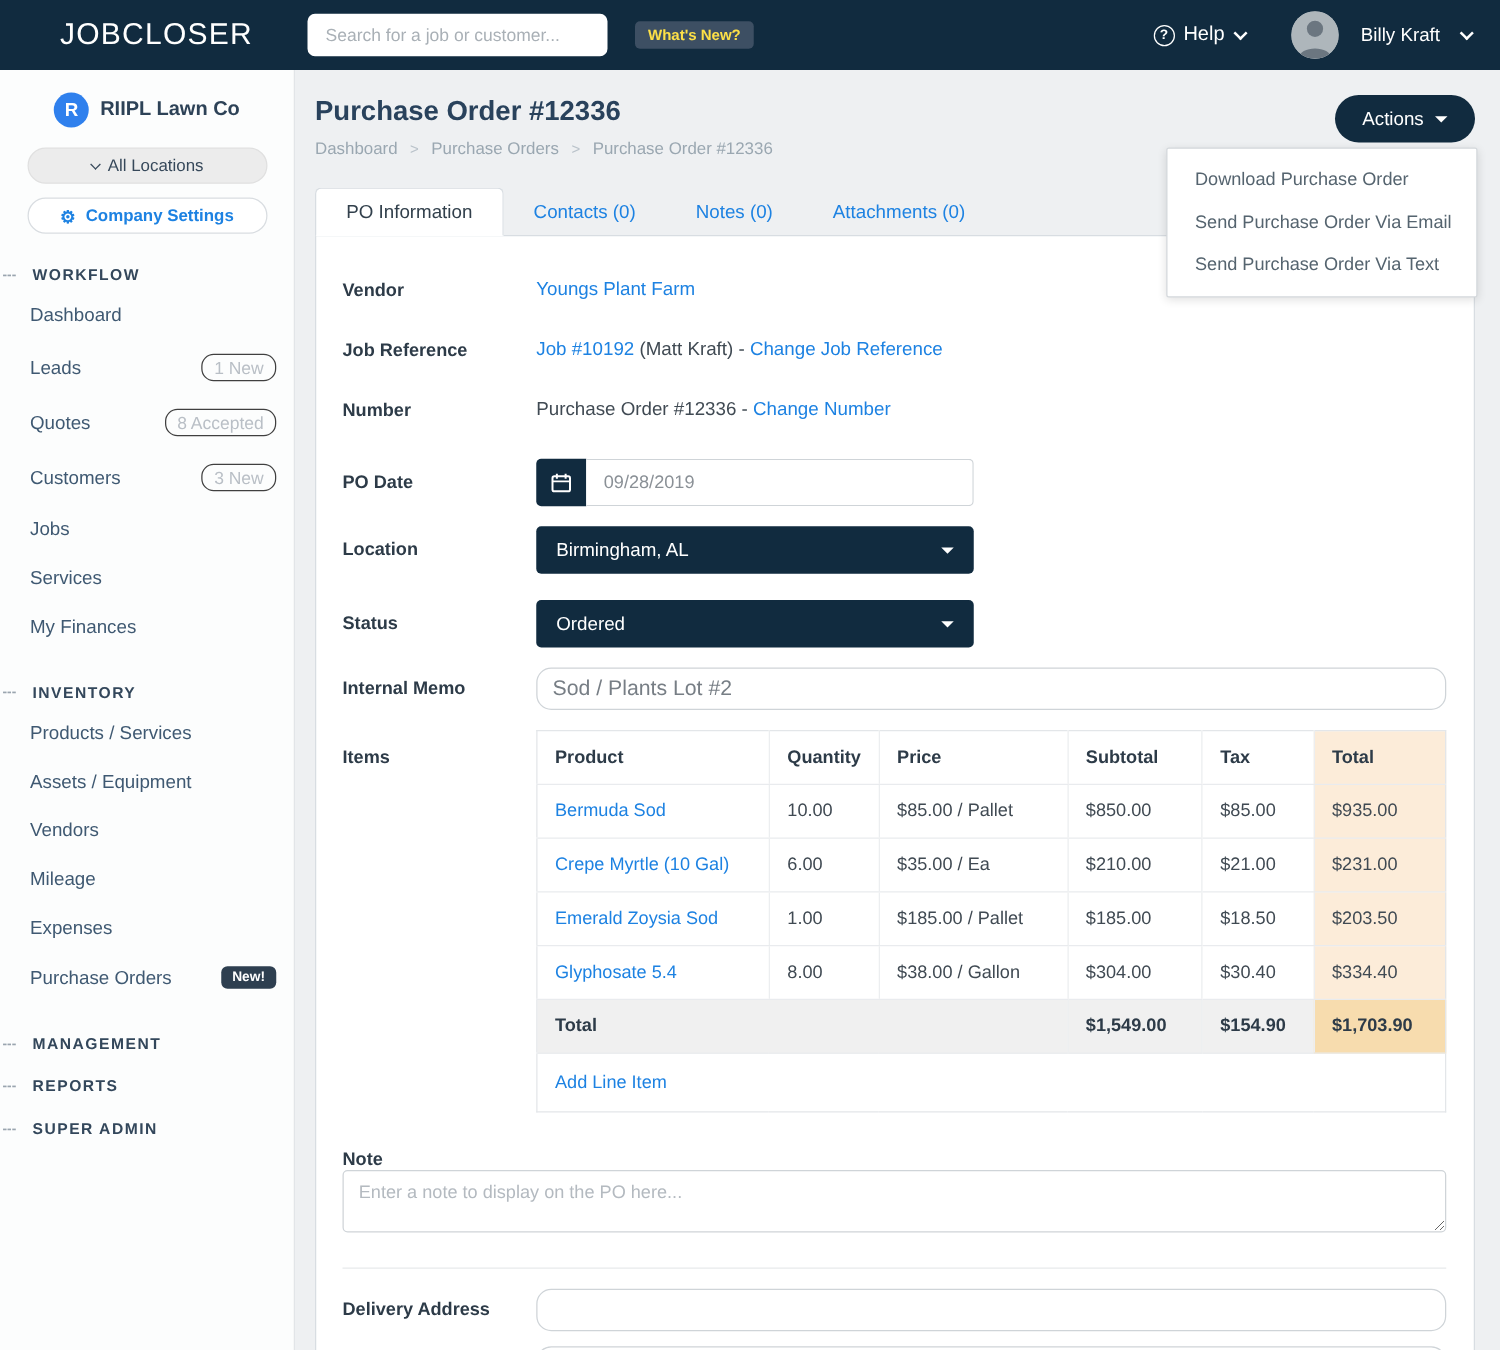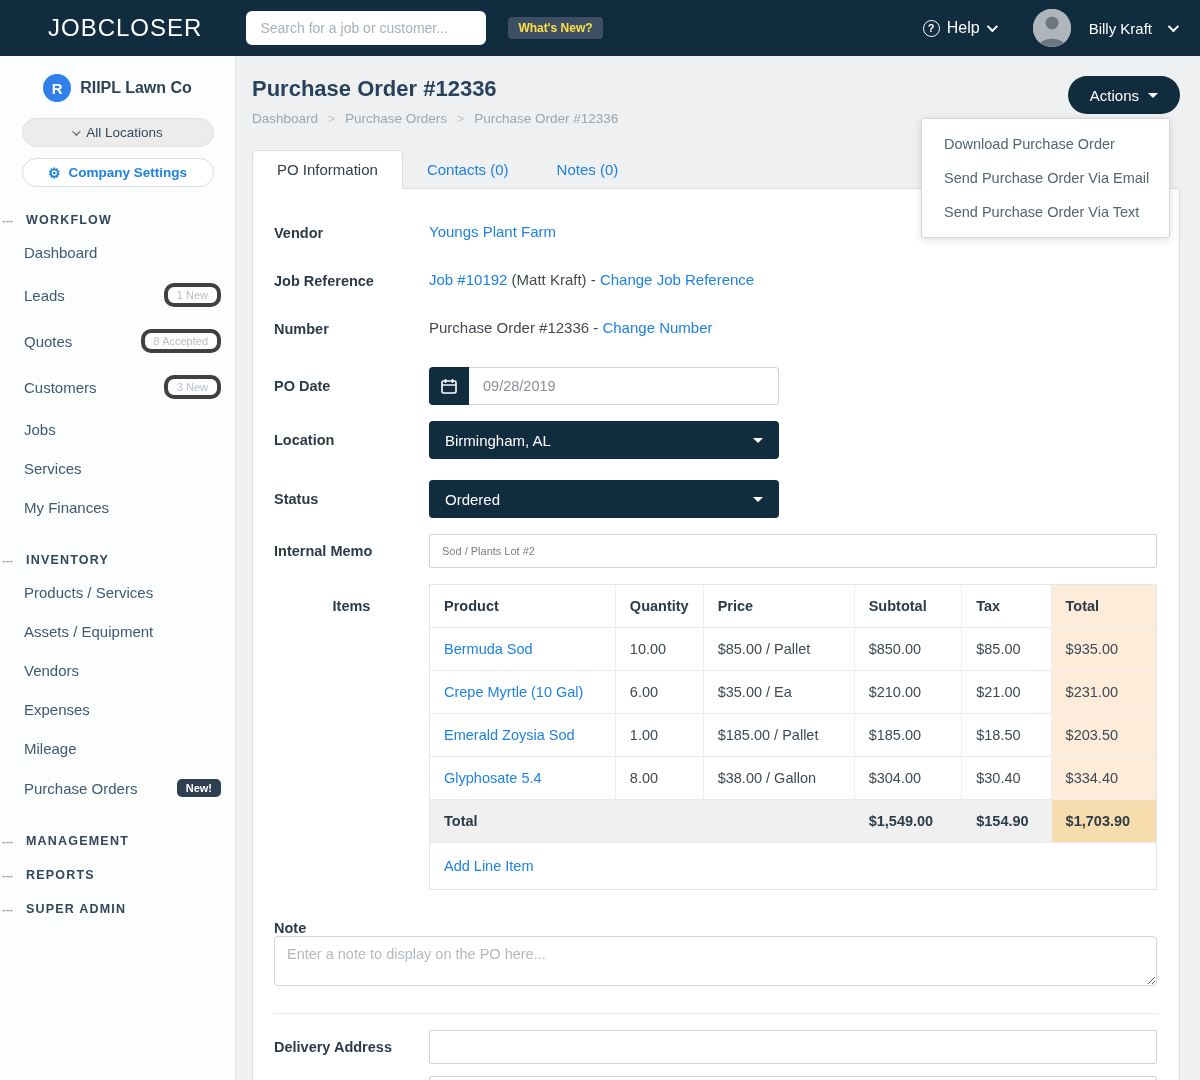--- a/index.html
+++ b/index.html
@@ -32,34 +32,34 @@
   .pill { display:flex; align-items:center; justify-content:center; gap:8px; width:192px; margin:0 auto 11px auto; height:29px; border-radius:15px; font-size:13.5px; cursor:pointer; }
   .pill.locations { background:#ececec; border:1px solid #e0e0e0; color:#36485a; }
   .pill.settings { background:#fff; border:1px solid #d9dde1; color:#1d82e2; font-weight:600; }
   .pill .chev { width:6px; height:6px; border-width:1.5px; }
   .gear-glyph { font-size:14px; line-height:1; }
   .side-section { margin-top:26px; }
   .section-header { display:flex; align-items:center; color:#33475b; font-size:12.5px; font-weight:700; letter-spacing:1.2px; cursor:pointer; }
   .section-header .dashes { color:#9aa5af; font-size:11px; letter-spacing:0; width:24px; margin-left:2px; }
   .side-items { margin-top:6px; }
   .side-item { display:flex; align-items:center; padding:11px 14px 11px 24px; color:#3f5972; font-size:15px; cursor:pointer; }
-  .side-item .s-badge { margin-left:auto; border:4px solid #404040; color:#b9bfc6; font-size:11px; padding:2px 9px; border-radius:10px; white-space:nowrap; }
+  .side-item .s-badge { margin-left:auto; border:1px solid #404040; color:#b9bfc6; font-size:14px; padding:2px 9px; border-radius:10px; white-space:nowrap; }
   .side-item .s-badge-dark { margin-left:auto; background:#2e3f50; color:#fff; font-size:11px; font-weight:700; padding:3px 9px; border-radius:5px; white-space:nowrap; }
 
   
   .main { flex:1; position:relative; padding:20px 20px 0 16px; }
   .page-title { color:#29425c; font-size:22px; font-weight:700; margin-bottom:9px; }
   .breadcrumb { display:flex; align-items:center; gap:10px; font-size:13.5px; color:#9aa7b1; margin-bottom:22px; }
   .breadcrumb .crumb { color:#9aa7b1; cursor:pointer; }
   .breadcrumb .sep { color:#b9c2ca; font-size:12px; }
 
   .actions-btn { position:absolute; top:20px; right:20px; height:38px; padding:0 22px; background:#112b3f; color:#fff; border:none; border-radius:19px; font-size:15px; display:flex; align-items:center; gap:9px; cursor:pointer; z-index:60; }
   .caret-down { width:0; height:0; border-left:5px solid transparent; border-right:5px solid transparent; border-top:5px solid currentColor; display:inline-block; }
 
-  .actions-menu { position:absolute; top:62px; right:30px; width:249px; background:#fff; border:1px solid #d4d8dc; border-radius:2px; box-shadow:0 2px 8px rgba(0,0,0,.12); z-index:70; padding:8px 0; }
+  .actions-menu { position:absolute; top:62px; right:18px; width:249px; background:#fff; border:1px solid #d4d8dc; border-radius:2px; box-shadow:0 2px 8px rgba(0,0,0,.12); z-index:70; padding:8px 0; }
   .menu-item { padding:9px 22px; font-size:14.5px; color:#55646f; cursor:pointer; white-space:nowrap; }
 
   
   .tabs { display:flex; align-items:flex-end; height:40px; position:relative; z-index:5; }
   .tab { padding:10px 24px; font-size:15px; color:#1d82e2; cursor:pointer; }
   .tab.active { background:#fff; color:#32404c; border:1px solid #d8dde2; border-bottom:1px solid #fff; border-radius:5px 5px 0 0; margin-bottom:-1px; }
 
   
   .card { background:#fff; border:1px solid #d8dde2; border-radius:0 3px 3px 3px; min-height:880px; padding:34px 22px 0 21px; position:relative; z-index:1; }
   .frow { display:flex; margin-bottom:30px; }
@@ -67,21 +67,21 @@
   .fval { flex:1; font-size:15px; color:#404a53; }
   .blue-link { color:#1d82e2; cursor:pointer; }
 
   .frow.tight { margin-bottom:16px; }
   .date-group { display:flex; width:350px; height:38px; }
   .date-icon-box { width:40px; background:#112b3f; border-radius:4px 0 0 4px; display:flex; align-items:center; justify-content:center; cursor:pointer; }
   .date-input { flex:1; border:1px solid #cfd4d8; border-left:none; border-radius:0 4px 4px 0; padding:0 14px; font-size:14.5px; color:#8a9096; outline:none; }
   .dd { width:350px; height:38px; background:#112b3f; color:#fff; border:none; border-radius:4px; display:flex; align-items:center; padding:0 16px; font-size:15px; cursor:pointer; }
   .dd .caret-down { margin-left:auto; }
   .frow.dd-row { margin-bottom:21px; }
-  .text-input { width:100%; height:34px; border:1px solid #cfd4d8; border-radius:2px; padding:0 12px; font-size:11px; color:#777e85; outline:none; }
+  .text-input { width:100%; height:34px; border:1px solid #cfd4d8; border-radius:12px; padding:0 12px; font-size:17px; color:#777e85; outline:none; }
   .text-input::placeholder { color:#b4bac0; }
 
   
   .items-table { width:100%; border:1px solid #e3e6e9; border-collapse:collapse; font-size:14.5px; }
   .items-table th, .items-table td { text-align:left; padding:13px 14px; border-bottom:1px solid #e9ebee; }
   .items-table th + th, .items-table td + td { border-left:1px solid #eceef0; }
   .items-table th { color:#2d3b48; font-weight:700; }
   .items-table td { color:#404a53; }
   .col-total { background:#fcecd9; }
   .trow-total td { background:#f0f0f0; font-weight:700; color:#2d3b48; }
@@ -176,24 +176,24 @@
         <div class="side-item">
             <span>Products / Services</span>
           </div>
         <div class="side-item">
             <span>Assets / Equipment</span>
           </div>
         <div class="side-item">
             <span>Vendors</span>
           </div>
         <div class="side-item">
+            <span>Mileage</span>
+          </div>
+        <div class="side-item">
             <span>Expenses</span>
-          </div>
-        <div class="side-item">
-            <span>Mileage</span>
           </div>
         <div class="side-item">
             <span>Purchase Orders</span>
             <span class="s-badge-dark">New!</span>
           </div>
       </div>
     </div>
 
     <div class="side-section">
       <div class="section-header">
@@ -233,20 +233,21 @@
     <div class="actions-menu">
       <div class="menu-item">Download Purchase Order</div>
       <div class="menu-item">Send Purchase Order Via Email</div>
       <div class="menu-item">Send Purchase Order Via Text</div>
     </div>
 
     <div class="tabs">
       <div class="tab active">PO Information</div>
       <div class="tab">Contacts (0)</div>
       <div class="tab">Notes (0)</div>
+      <div class="tab">Attachments (0)</div>
     </div>
 
     <section class="card">
 
       <div class="frow">
         <div class="flabel">Vendor</div>
         <div class="fval"><span class="blue-link">Youngs Plant Farm</span></div>
       </div>
 
       <div class="frow">
@@ -304,21 +305,21 @@
       </div>
 
       <div class="frow tight" style="margin-top:5px;">
         <div class="flabel" style="padding-top:9px;">Internal Memo</div>
         <div class="fval">
           <input class="text-input" type="text" value="Sod / Plants Lot #2" style="">
         </div>
       </div>
 
       <div class="frow tight" style="margin-top:5px; margin-bottom:19px;">
-        <div class="flabel" style="padding-top:14px;text-align:center;">Items</div>
+        <div class="flabel" style="padding-top:14px;">Items</div>
         <div class="fval">
           <table class="items-table">
             <colgroup>
               <col style="width:25.6%">
                 <col style="width:12%">
                 <col style="width:20.8%">
               <col style="width:14.8%">
                 <col style="width:12.3%">
                 <col style="width:14.5%">
             </colgroup>

